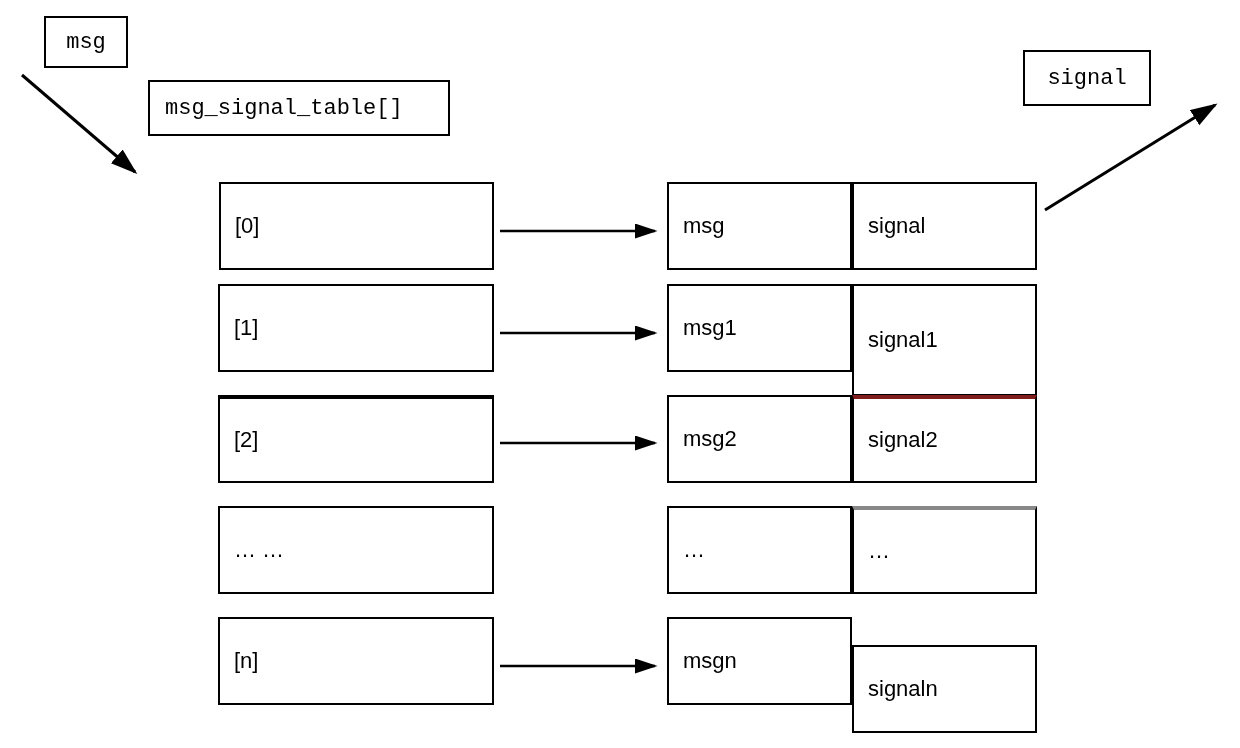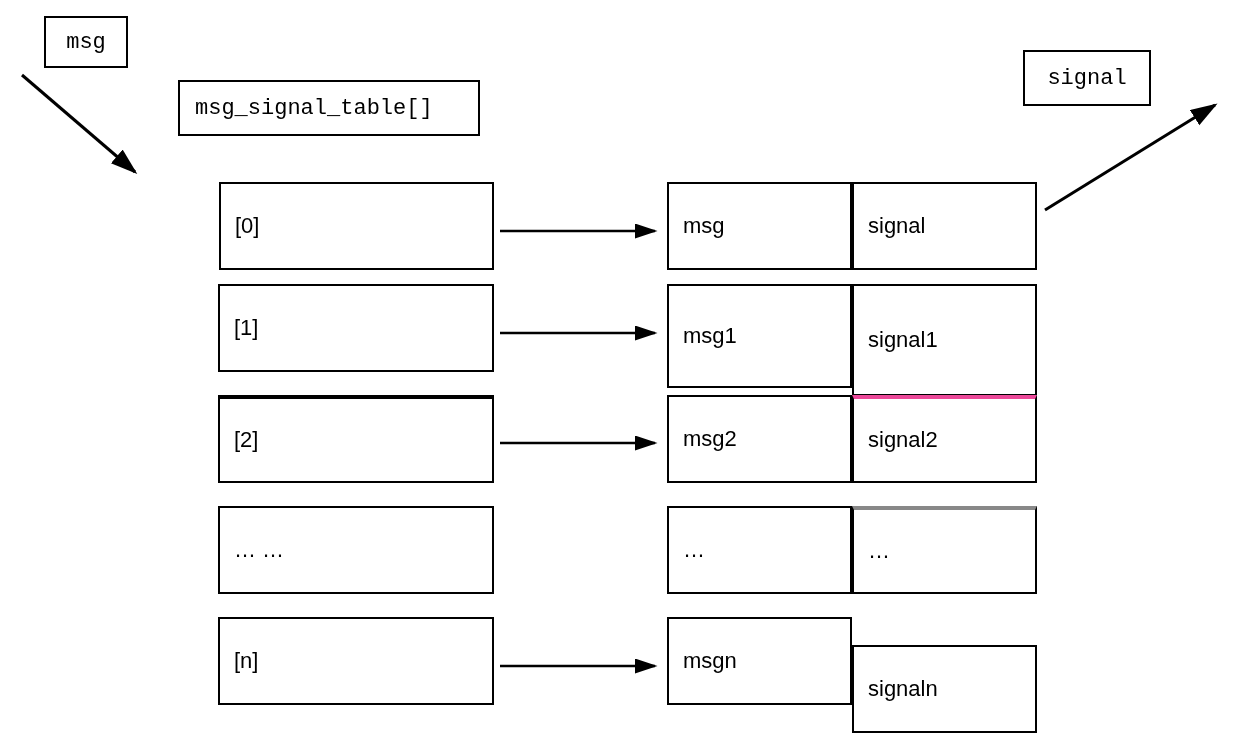--- a/index.html
+++ b/index.html
@@ -40,21 +40,21 @@
 <body>
 
 <div class="box" style="left:44px; top:16px; width:84px; height:52px; justify-content:center;">
   <span>msg</span>
 </div>
 
 <div class="box" style="left:1023px; top:50px; width:128px; height:56px; justify-content:center;">
   <span>signal</span>
 </div>
 
-<div class="box" style="left:178px; top:80px; width:302px; height:56px;">
+<div class="box" style="left:148px; top:80px; width:302px; height:56px;">
   <span>msg_signal_table[]</span>
 </div>
 
 <div class="table-cell" style="left:219px; top:182px; width:275px; height:88px;">
   <span>[0]</span>
 </div>
 <div class="table-cell" style="left:218px; top:284px; width:276px; height:88px;">
   <span>[1]</span>
 </div>
 <div class="table-cell" style="left:218px; top:395px; width:276px; height:88px; border-top:4px solid #000;">
@@ -63,40 +63,40 @@
 <div class="table-cell" style="left:218px; top:506px; width:276px; height:88px;">
   <span>… …</span>
 </div>
 <div class="table-cell" style="left:218px; top:617px; width:276px; height:88px;">
   <span>[n]</span>
 </div>
 
 <div class="table-cell" style="left:667px; top:182px; width:185px; height:88px;">
   <span>msg</span>
 </div>
-<div class="table-cell" style="left:667px; top:284px; width:185px; height:104px;">
+<div class="table-cell" style="left:667px; top:284px; width:185px; height:88px;">
   <span>msg1</span>
 </div>
 <div class="table-cell" style="left:667px; top:395px; width:185px; height:88px;">
   <span>msg2</span>
 </div>
 <div class="table-cell" style="left:667px; top:506px; width:185px; height:88px;">
   <span>…</span>
 </div>
 <div class="table-cell" style="left:667px; top:617px; width:185px; height:88px;text-align:right;">
   <span>msgn</span>
 </div>
 
 <div class="table-cell" style="left:852px; top:182px; width:185px; height:88px;">
   <span>signal</span>
 </div>
 <div class="table-cell" style="left:852px; top:284px; width:185px; height:112px;">
   <span>signal1</span>
 </div>
-<div class="table-cell" style="left:852px; top:395px; width:185px; height:88px; border-top:4px solid #ec4899;">
+<div class="table-cell" style="left:852px; top:395px; width:185px; height:88px; border-top:4px solid #7f1d1d;">
   <span>signal2</span>
 </div>
 <div class="table-cell" style="left:852px; top:506px; width:185px; height:88px; border-top:4px solid #888;">
   <span>…</span>
 </div>
 <div class="table-cell" style="left:852px; top:645px; width:185px; height:88px;">
   <span>signaln</span>
 </div>
 
 <svg class="arrow-svg" style="left:0px; top:40px; width:200px; height:160px;">

